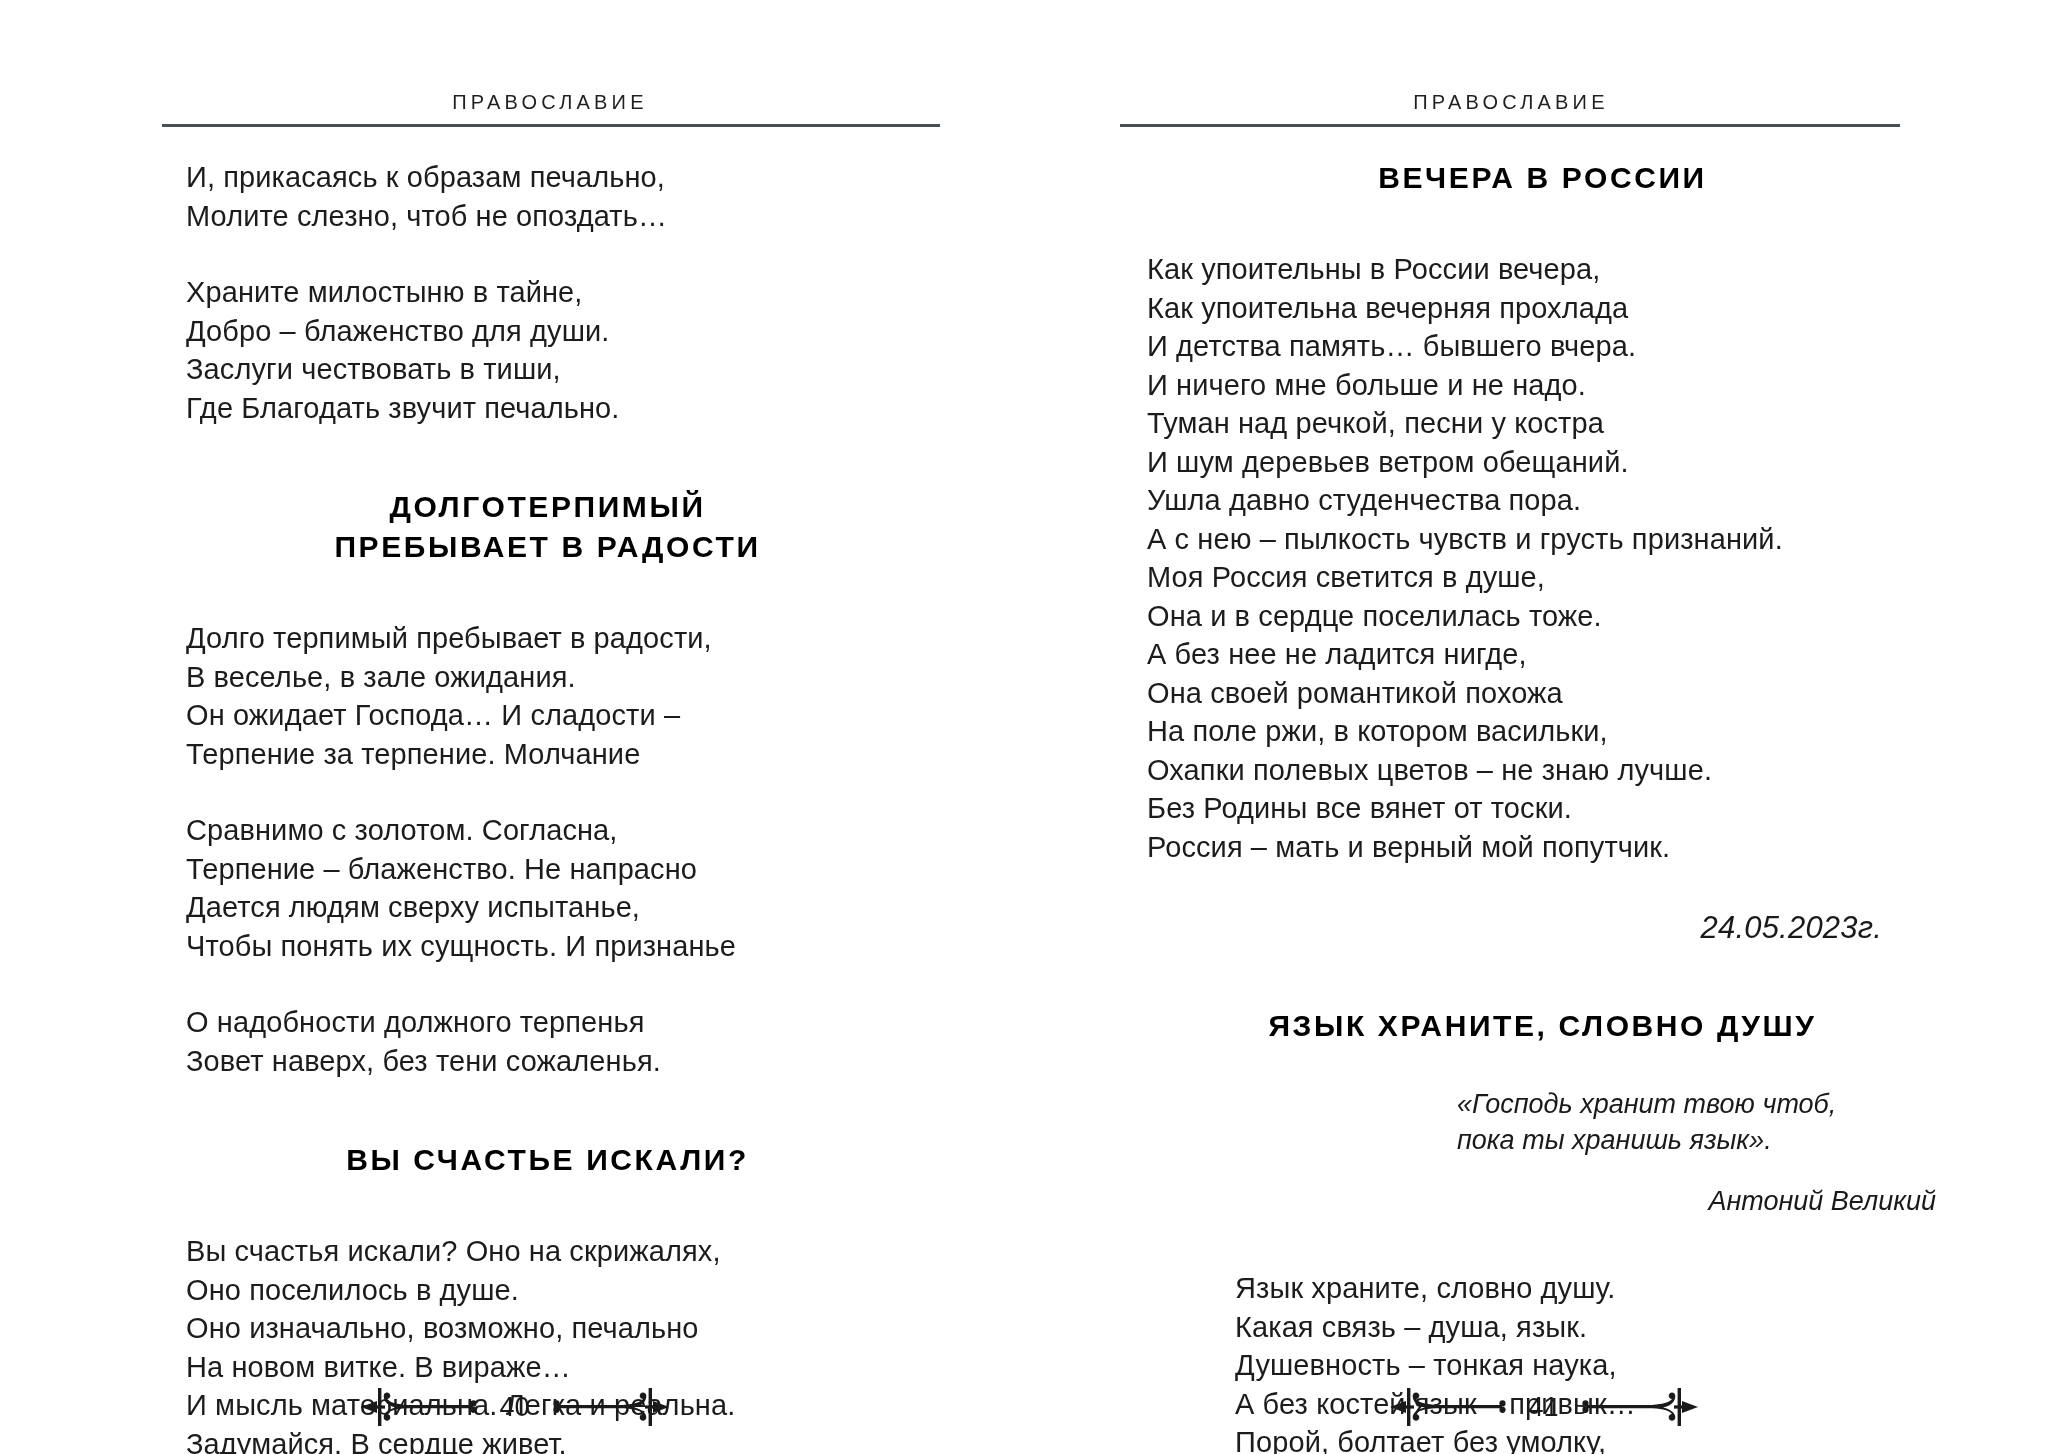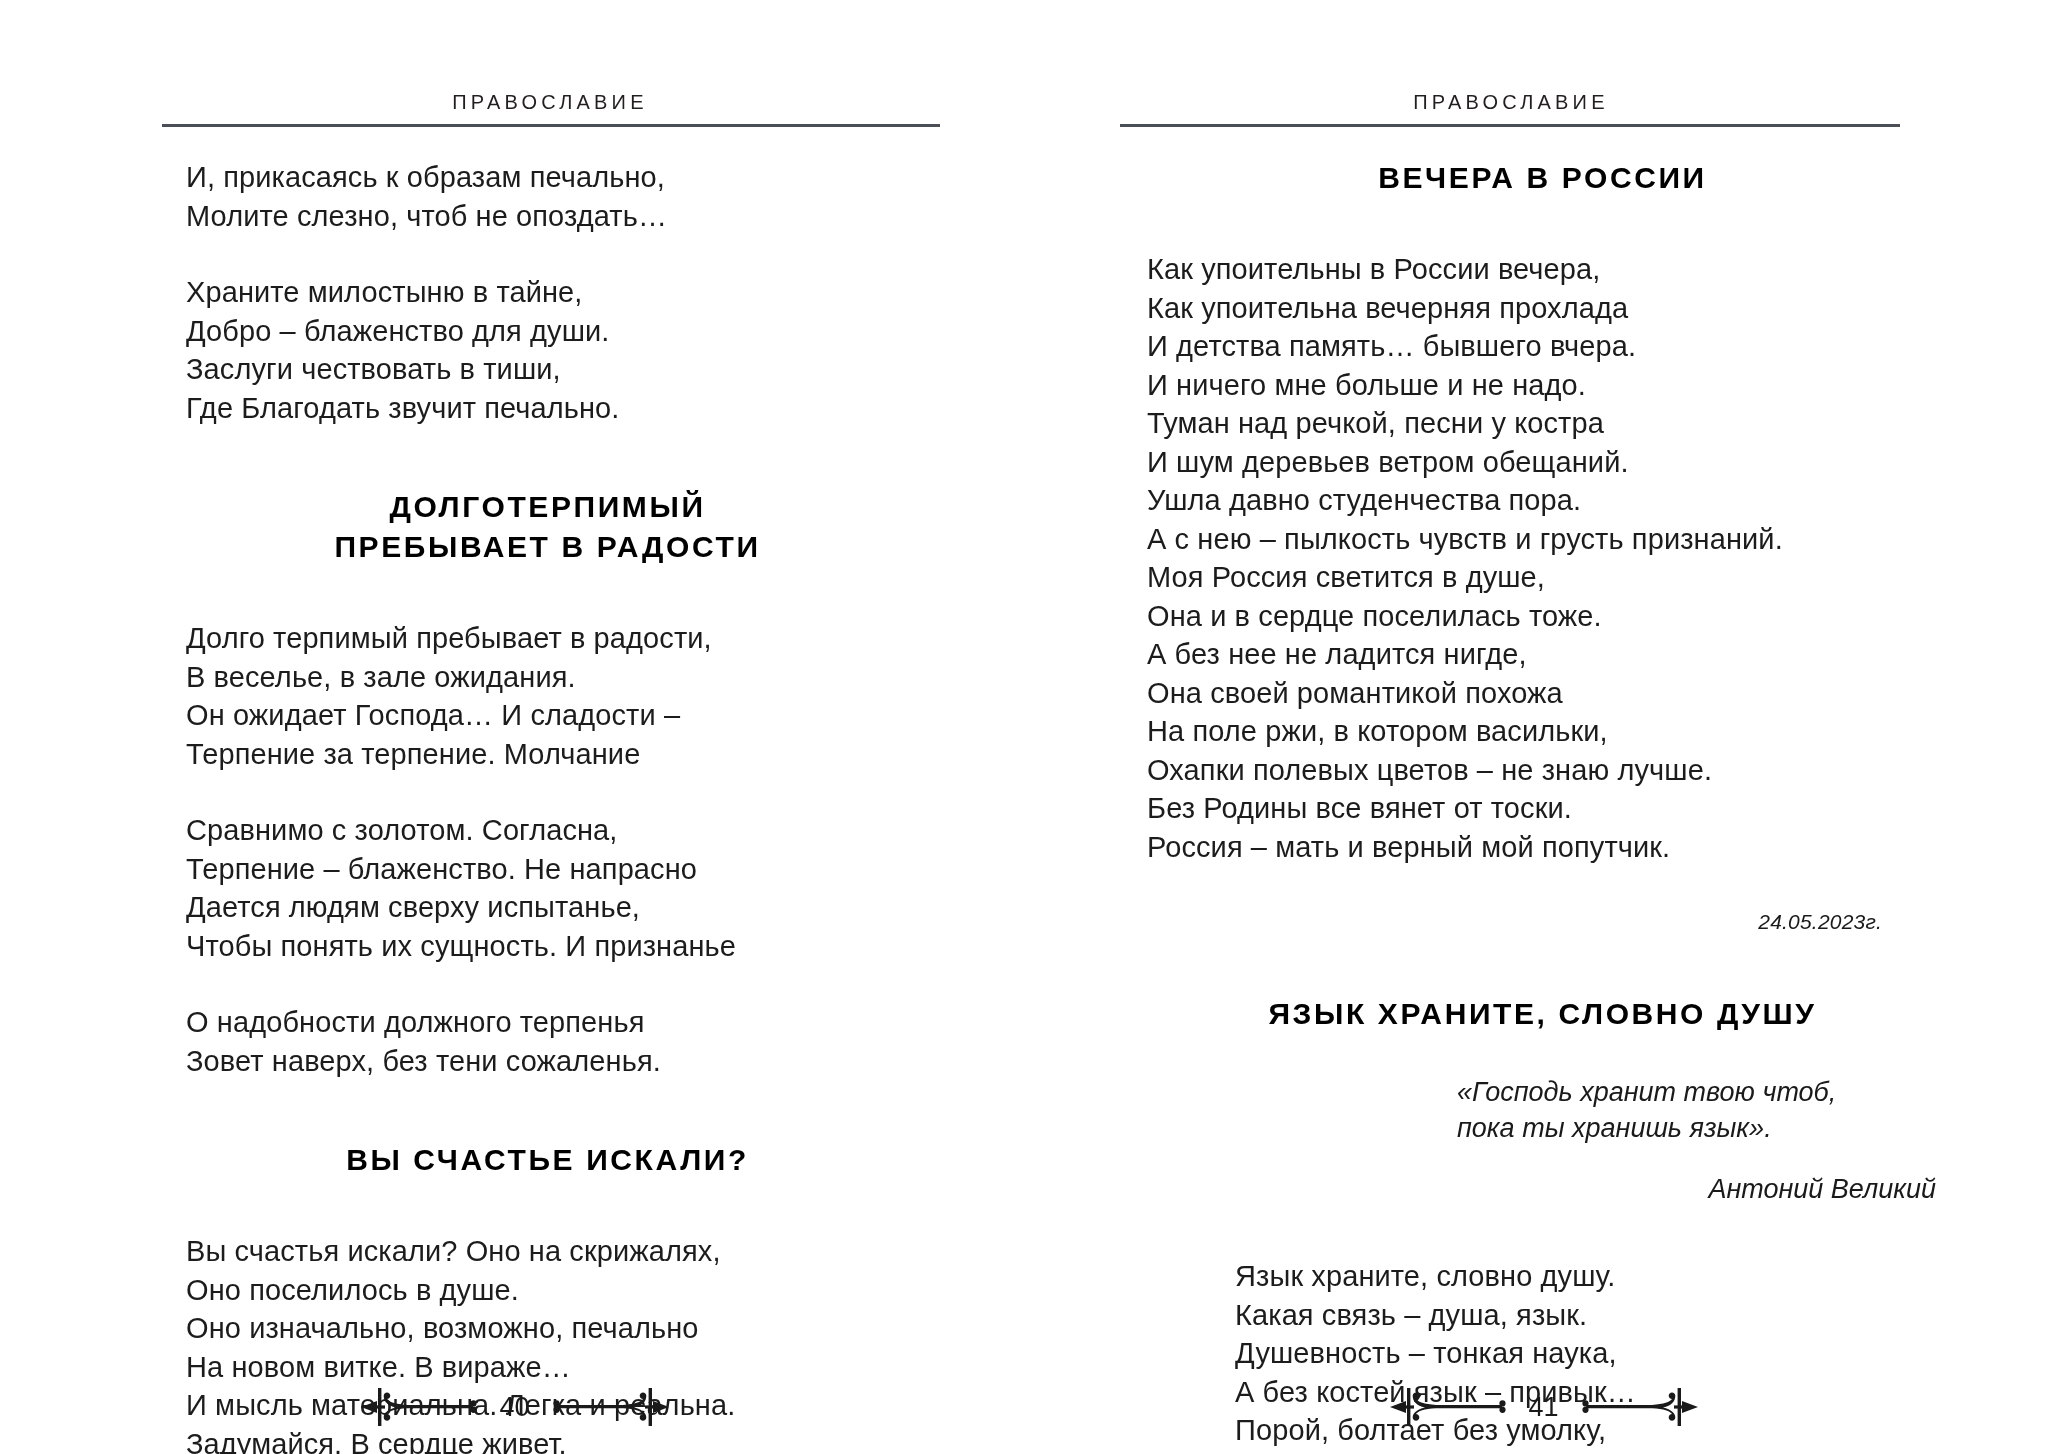--- a/index.html
+++ b/index.html
@@ -87,21 +87,21 @@
     margin: 0;
     white-space: pre-line;
     color: #000000;
   }
 
   .sp-before-title   { height: 60px; }
   .sp-after-title    { height: 52px; }
 
   .date-line {
     font-style: italic;
-    font-size: 21px;
+    font-size: 31px;
     text-align: right;
     margin-top: 44px;
     padding-right: 56px;
     letter-spacing: 0.2px;
   }
 
   .epigraph {
     font-style: italic;
     font-size: 27px;
     line-height: 36px;

